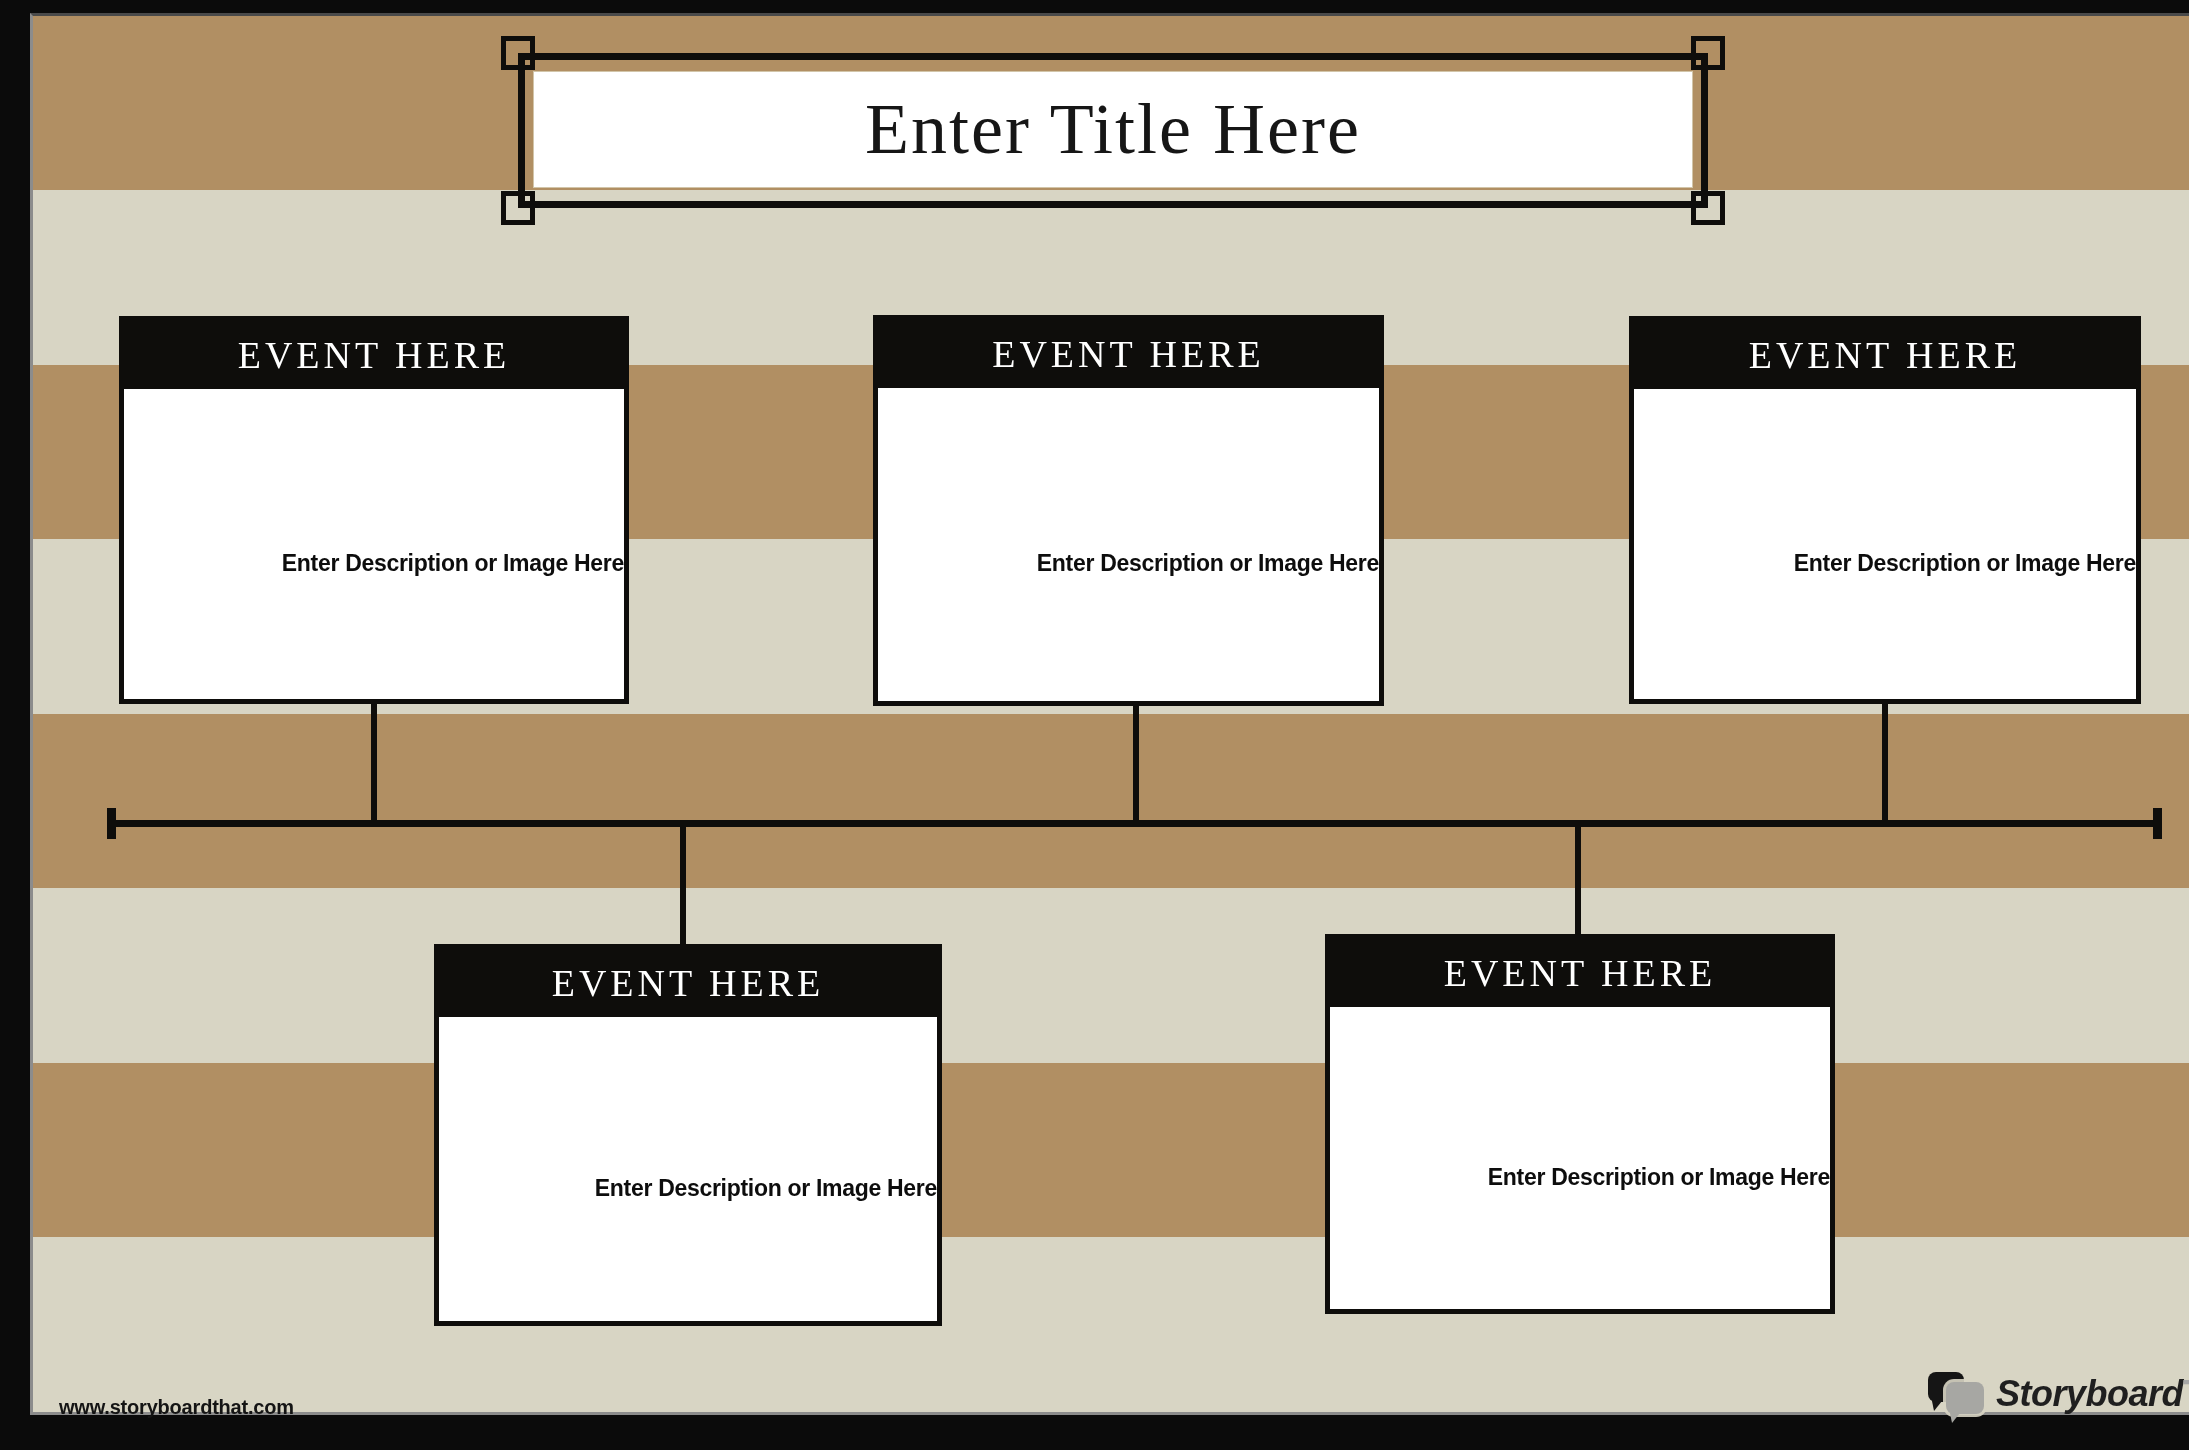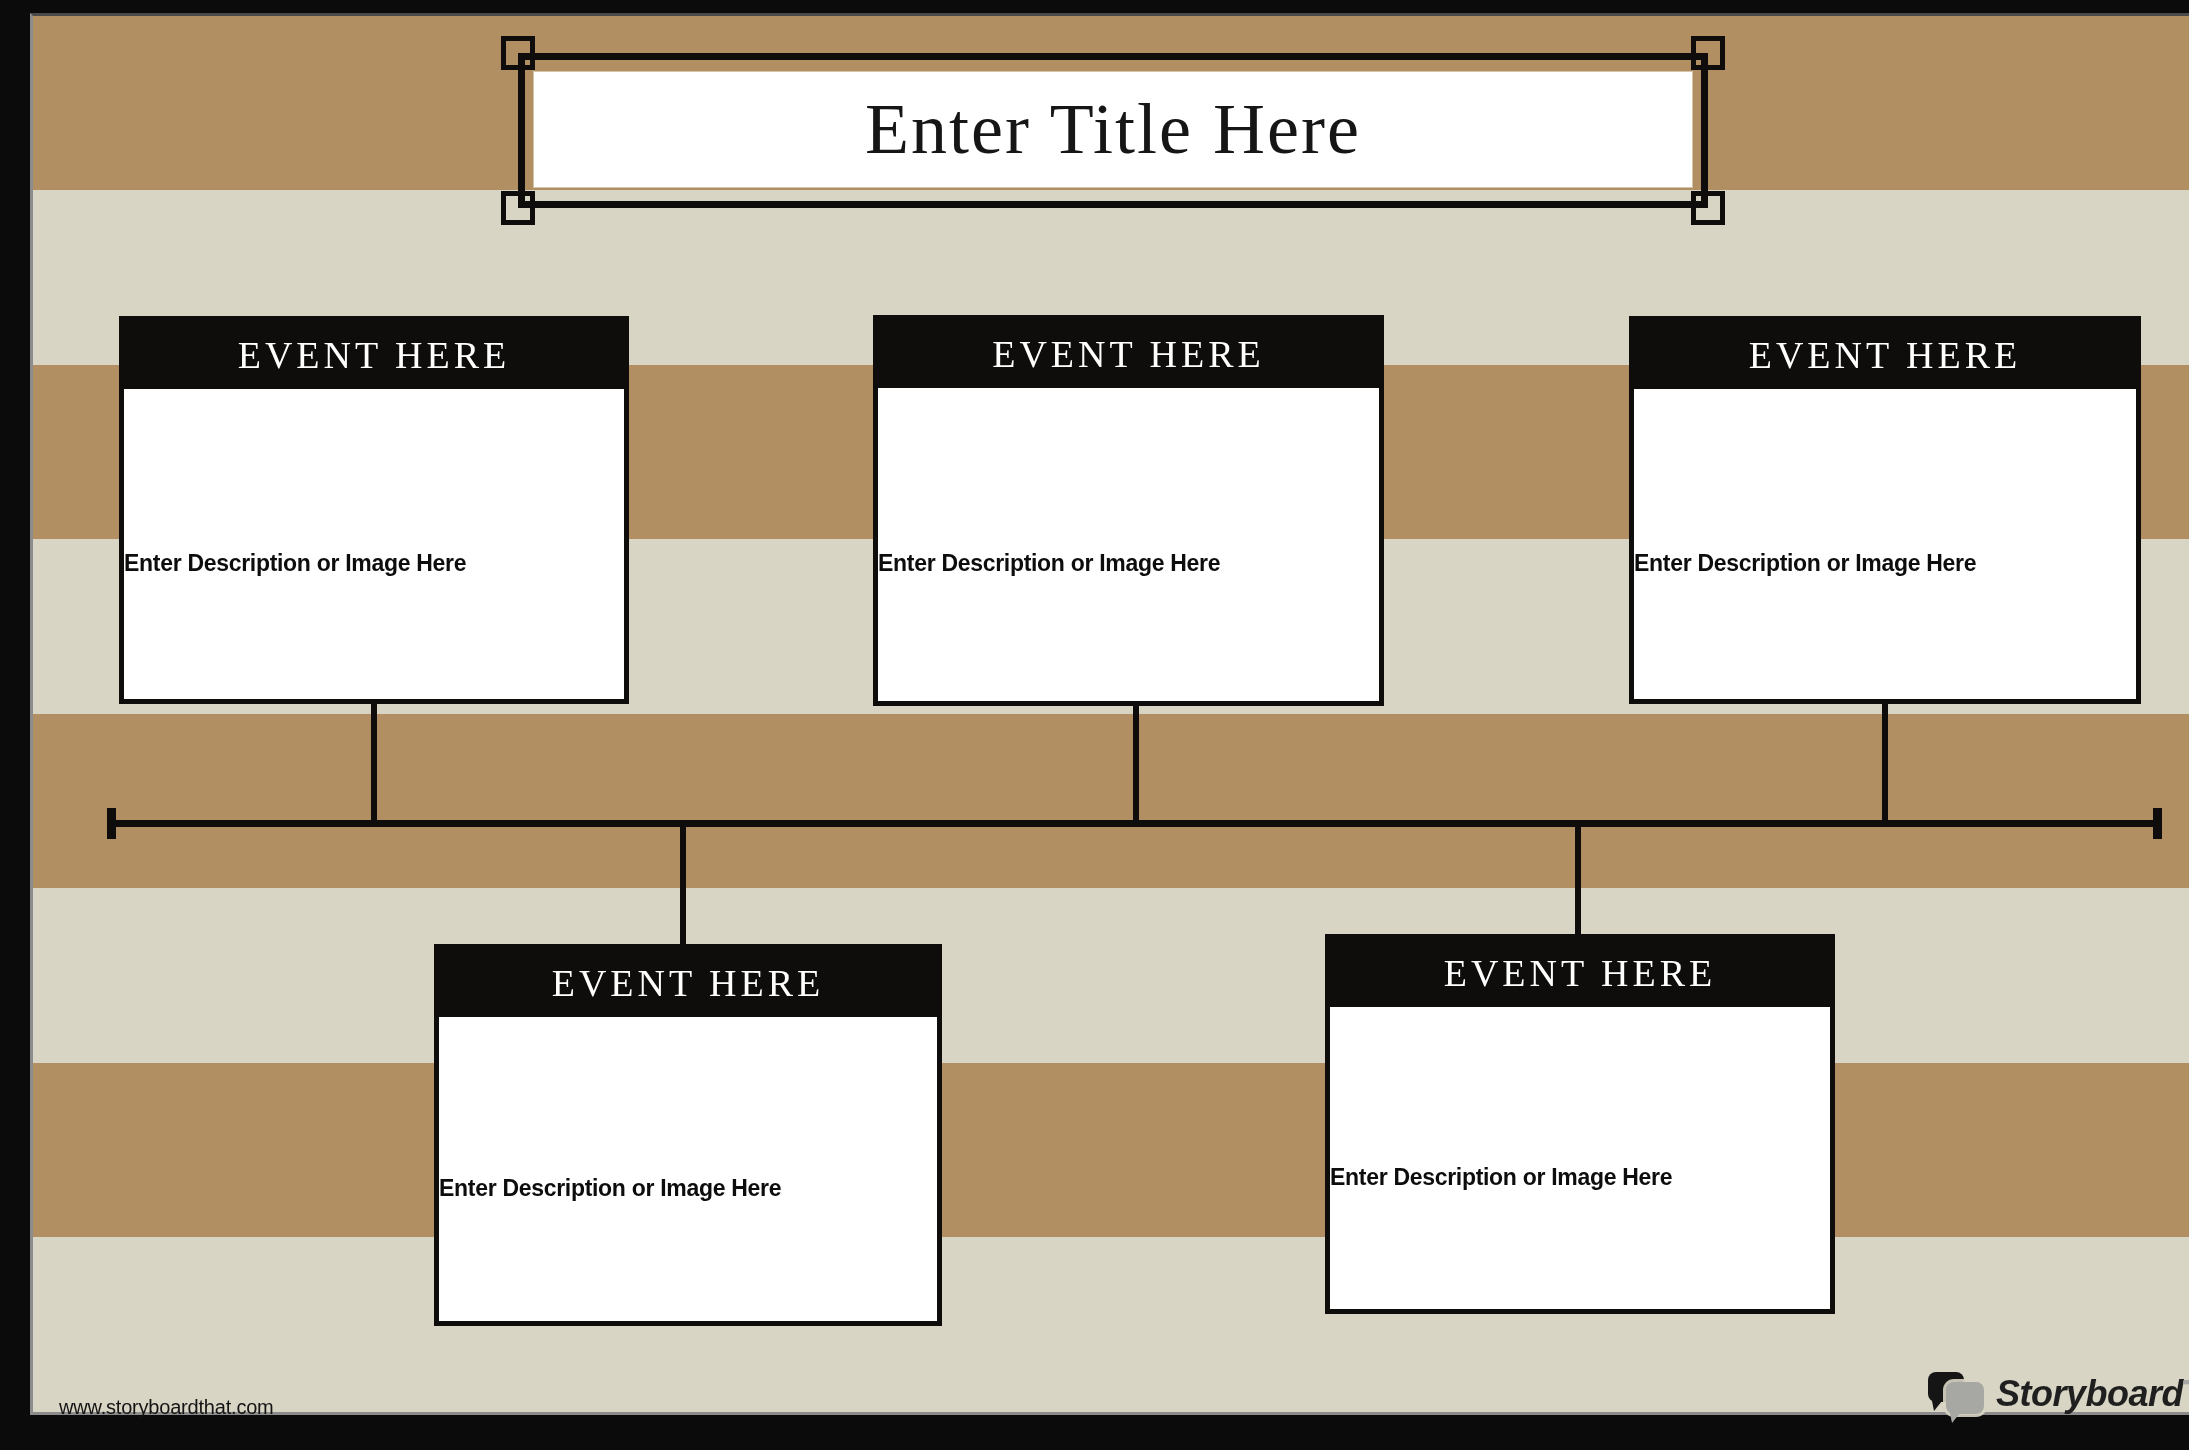--- a/index.html
+++ b/index.html
@@ -49,21 +49,21 @@
   }
   .card-header{
     height:68px;flex:0 0 68px;background:var(--ink);
     display:flex;align-items:center;justify-content:center;
   }
   .card-header span{
     font-family:"Segoe Print",cursive;
     color:#fff;font-size:38px;letter-spacing:4px;white-space:nowrap;
   }
   .card-body{
-    flex:1;display:flex;align-items:center;justify-content:flex-start;background:#fff;
+    flex:1;display:flex;align-items:center;justify-content:flex-end;background:#fff;
   }
   .card-body span{
     font-weight:700;font-size:23px;color:#0d0d0d;letter-spacing:-0.3px;
   }
   .c1{left:86px;top:300px;width:510px;height:388px;}
   .c2{left:840px;top:299px;width:511px;height:391px;}
   .c3{left:1596px;top:300px;width:512px;height:388px;}
   .c4{left:401px;top:928px;width:508px;height:382px;}
   .c5{left:1292px;top:918px;width:510px;height:380px;}
   
@@ -73,21 +73,21 @@
   .tl-cap.right{left:2120px;}
   .connector{position:absolute;width:6px;background:var(--ink);}
   .n1{left:338px;top:686px;height:122px;}
   .n2{left:1100px;top:688px;height:120px;}
   .n3{left:1849px;top:686px;height:122px;}
   .n4{left:647px;top:808px;height:122px;}
   .n5{left:1542px;top:808px;height:112px;}
   
   .site-url{
     position:absolute;left:26px;top:1380px;
-    font-weight:400;font-size:20px;color:#141414;letter-spacing:-0.2px;
+    font-weight:700;font-size:20px;color:#141414;letter-spacing:-0.2px;
   }
   .logo{
     position:absolute;left:1893px;top:1352px;display:flex;align-items:center;
   }
   .bubbles{position:relative;width:62px;height:52px;flex:0 0 62px;}
   .bubble{position:absolute;border-radius:8px;}
   .bubble::after{
     content:"";position:absolute;left:4px;bottom:-9px;
     border-style:solid;border-width:10px 8px 0 2px;
     border-color:inherit;

